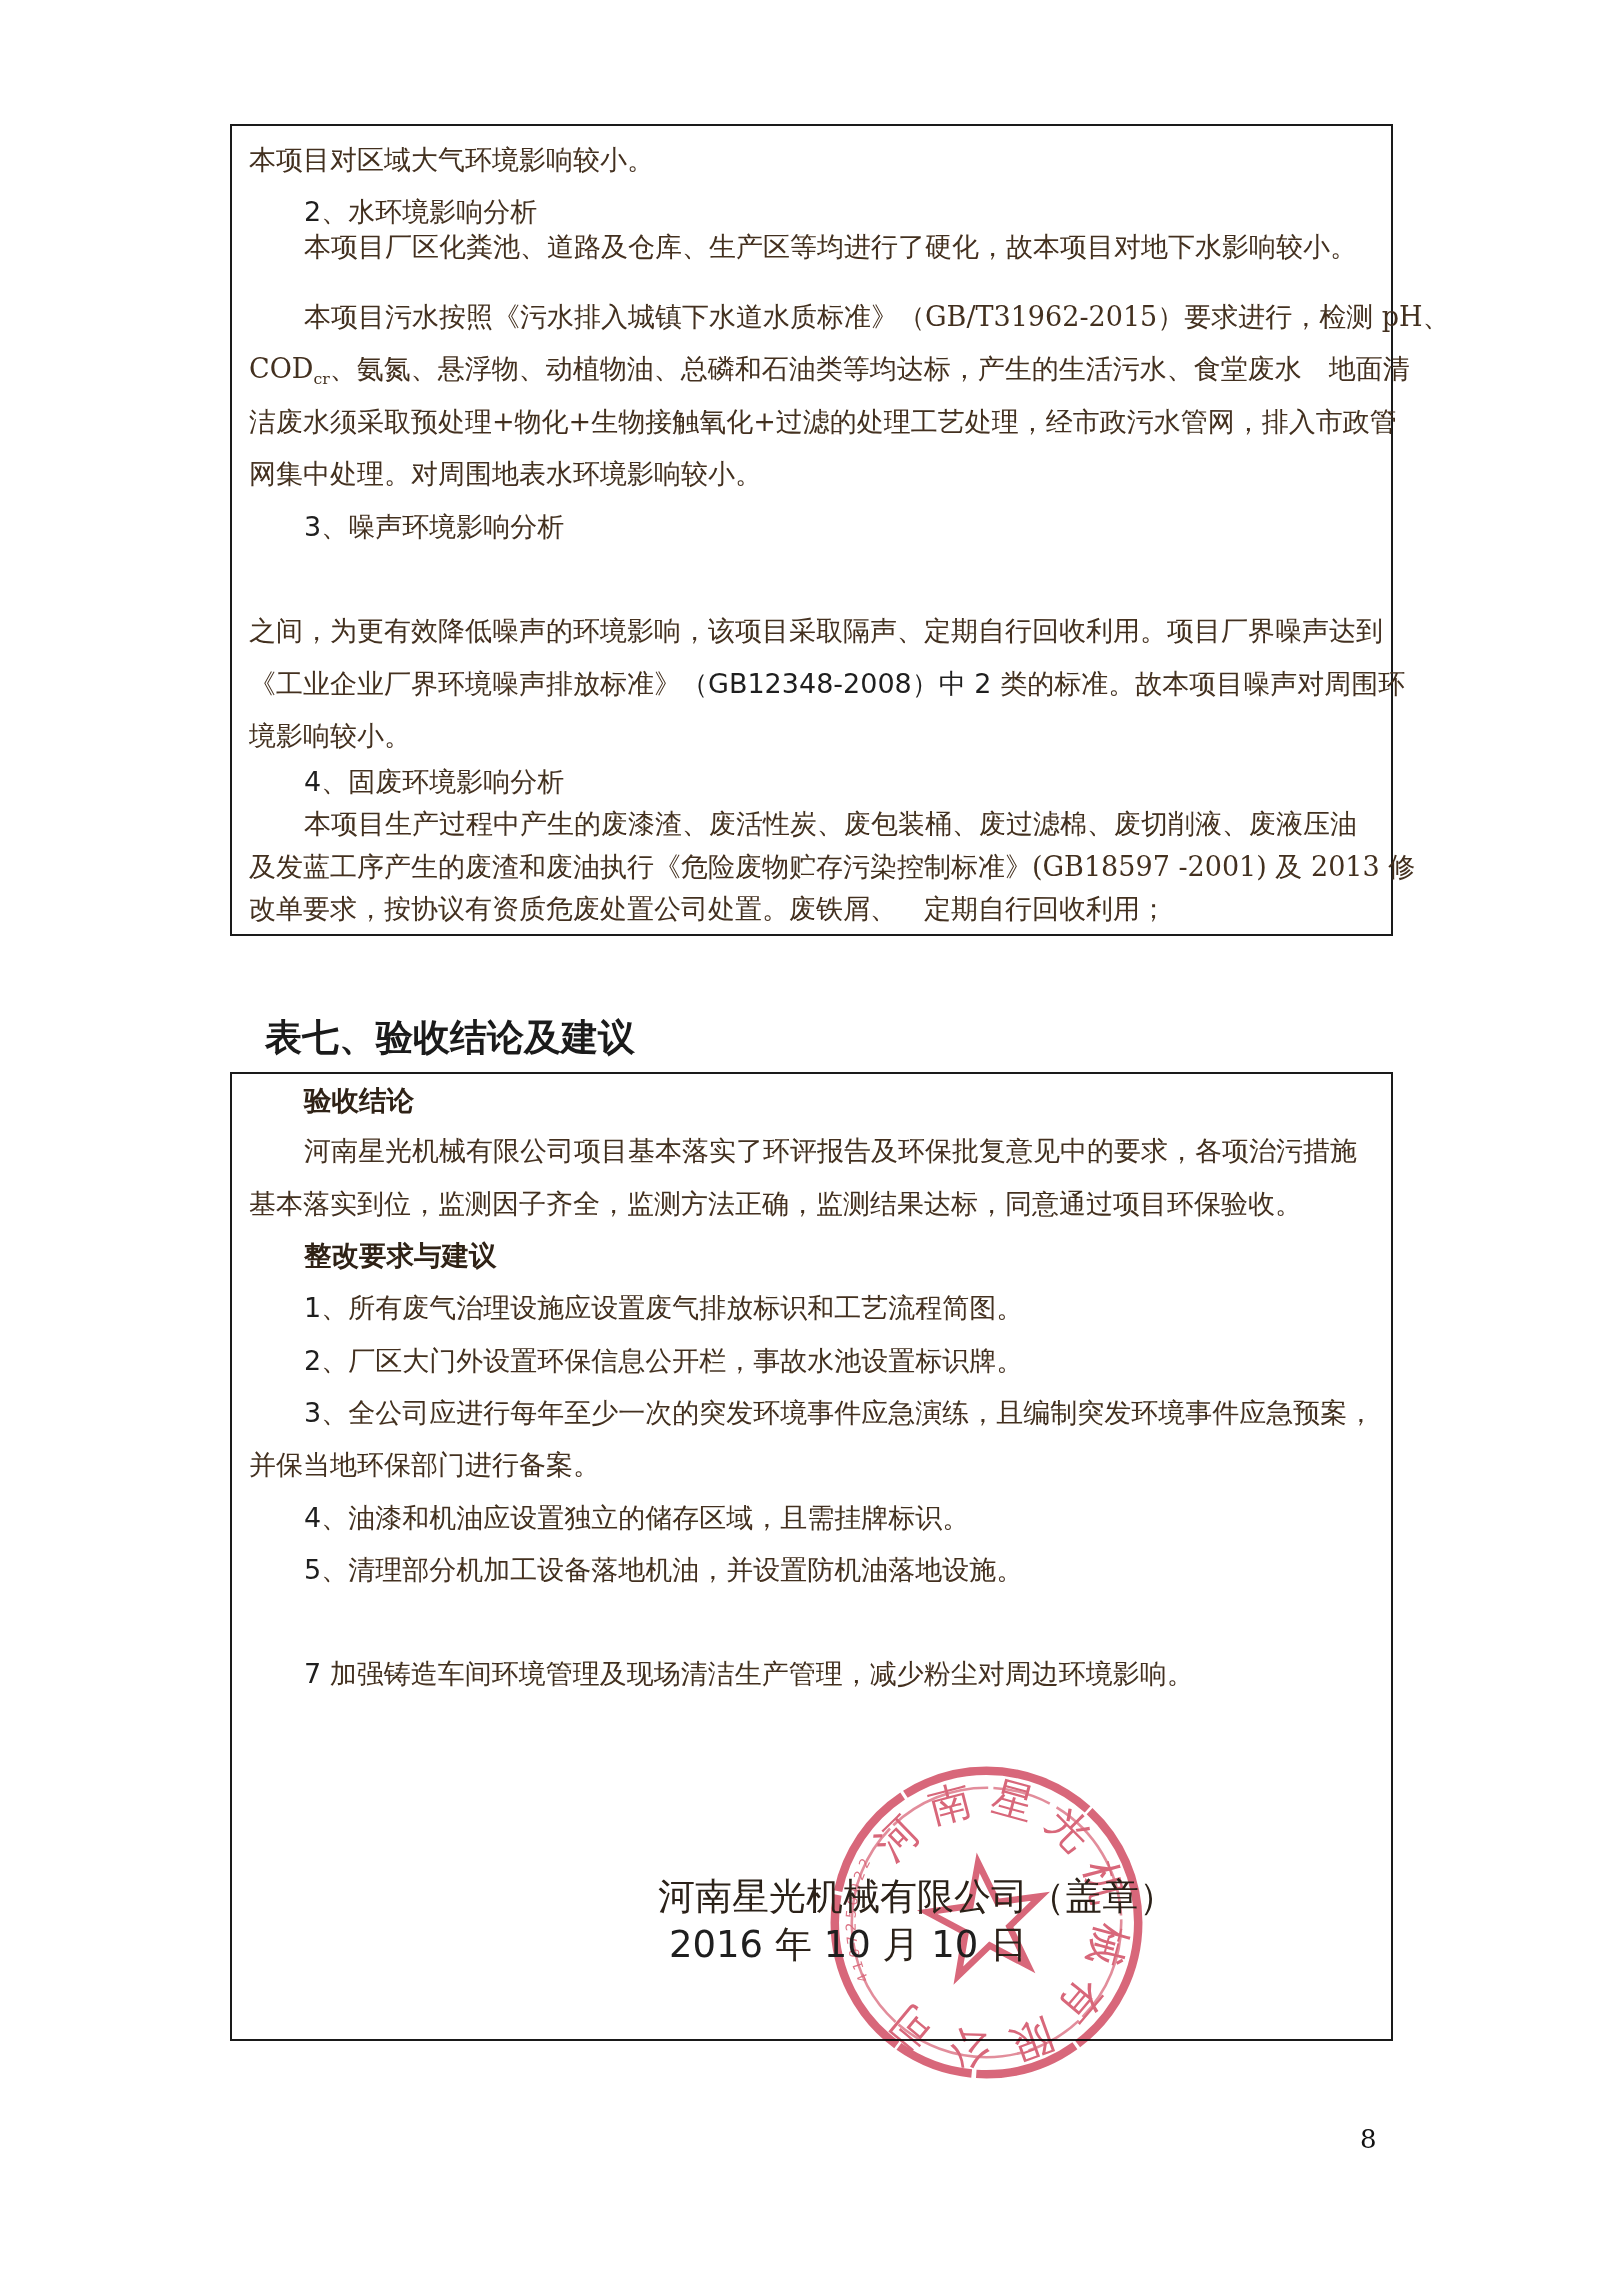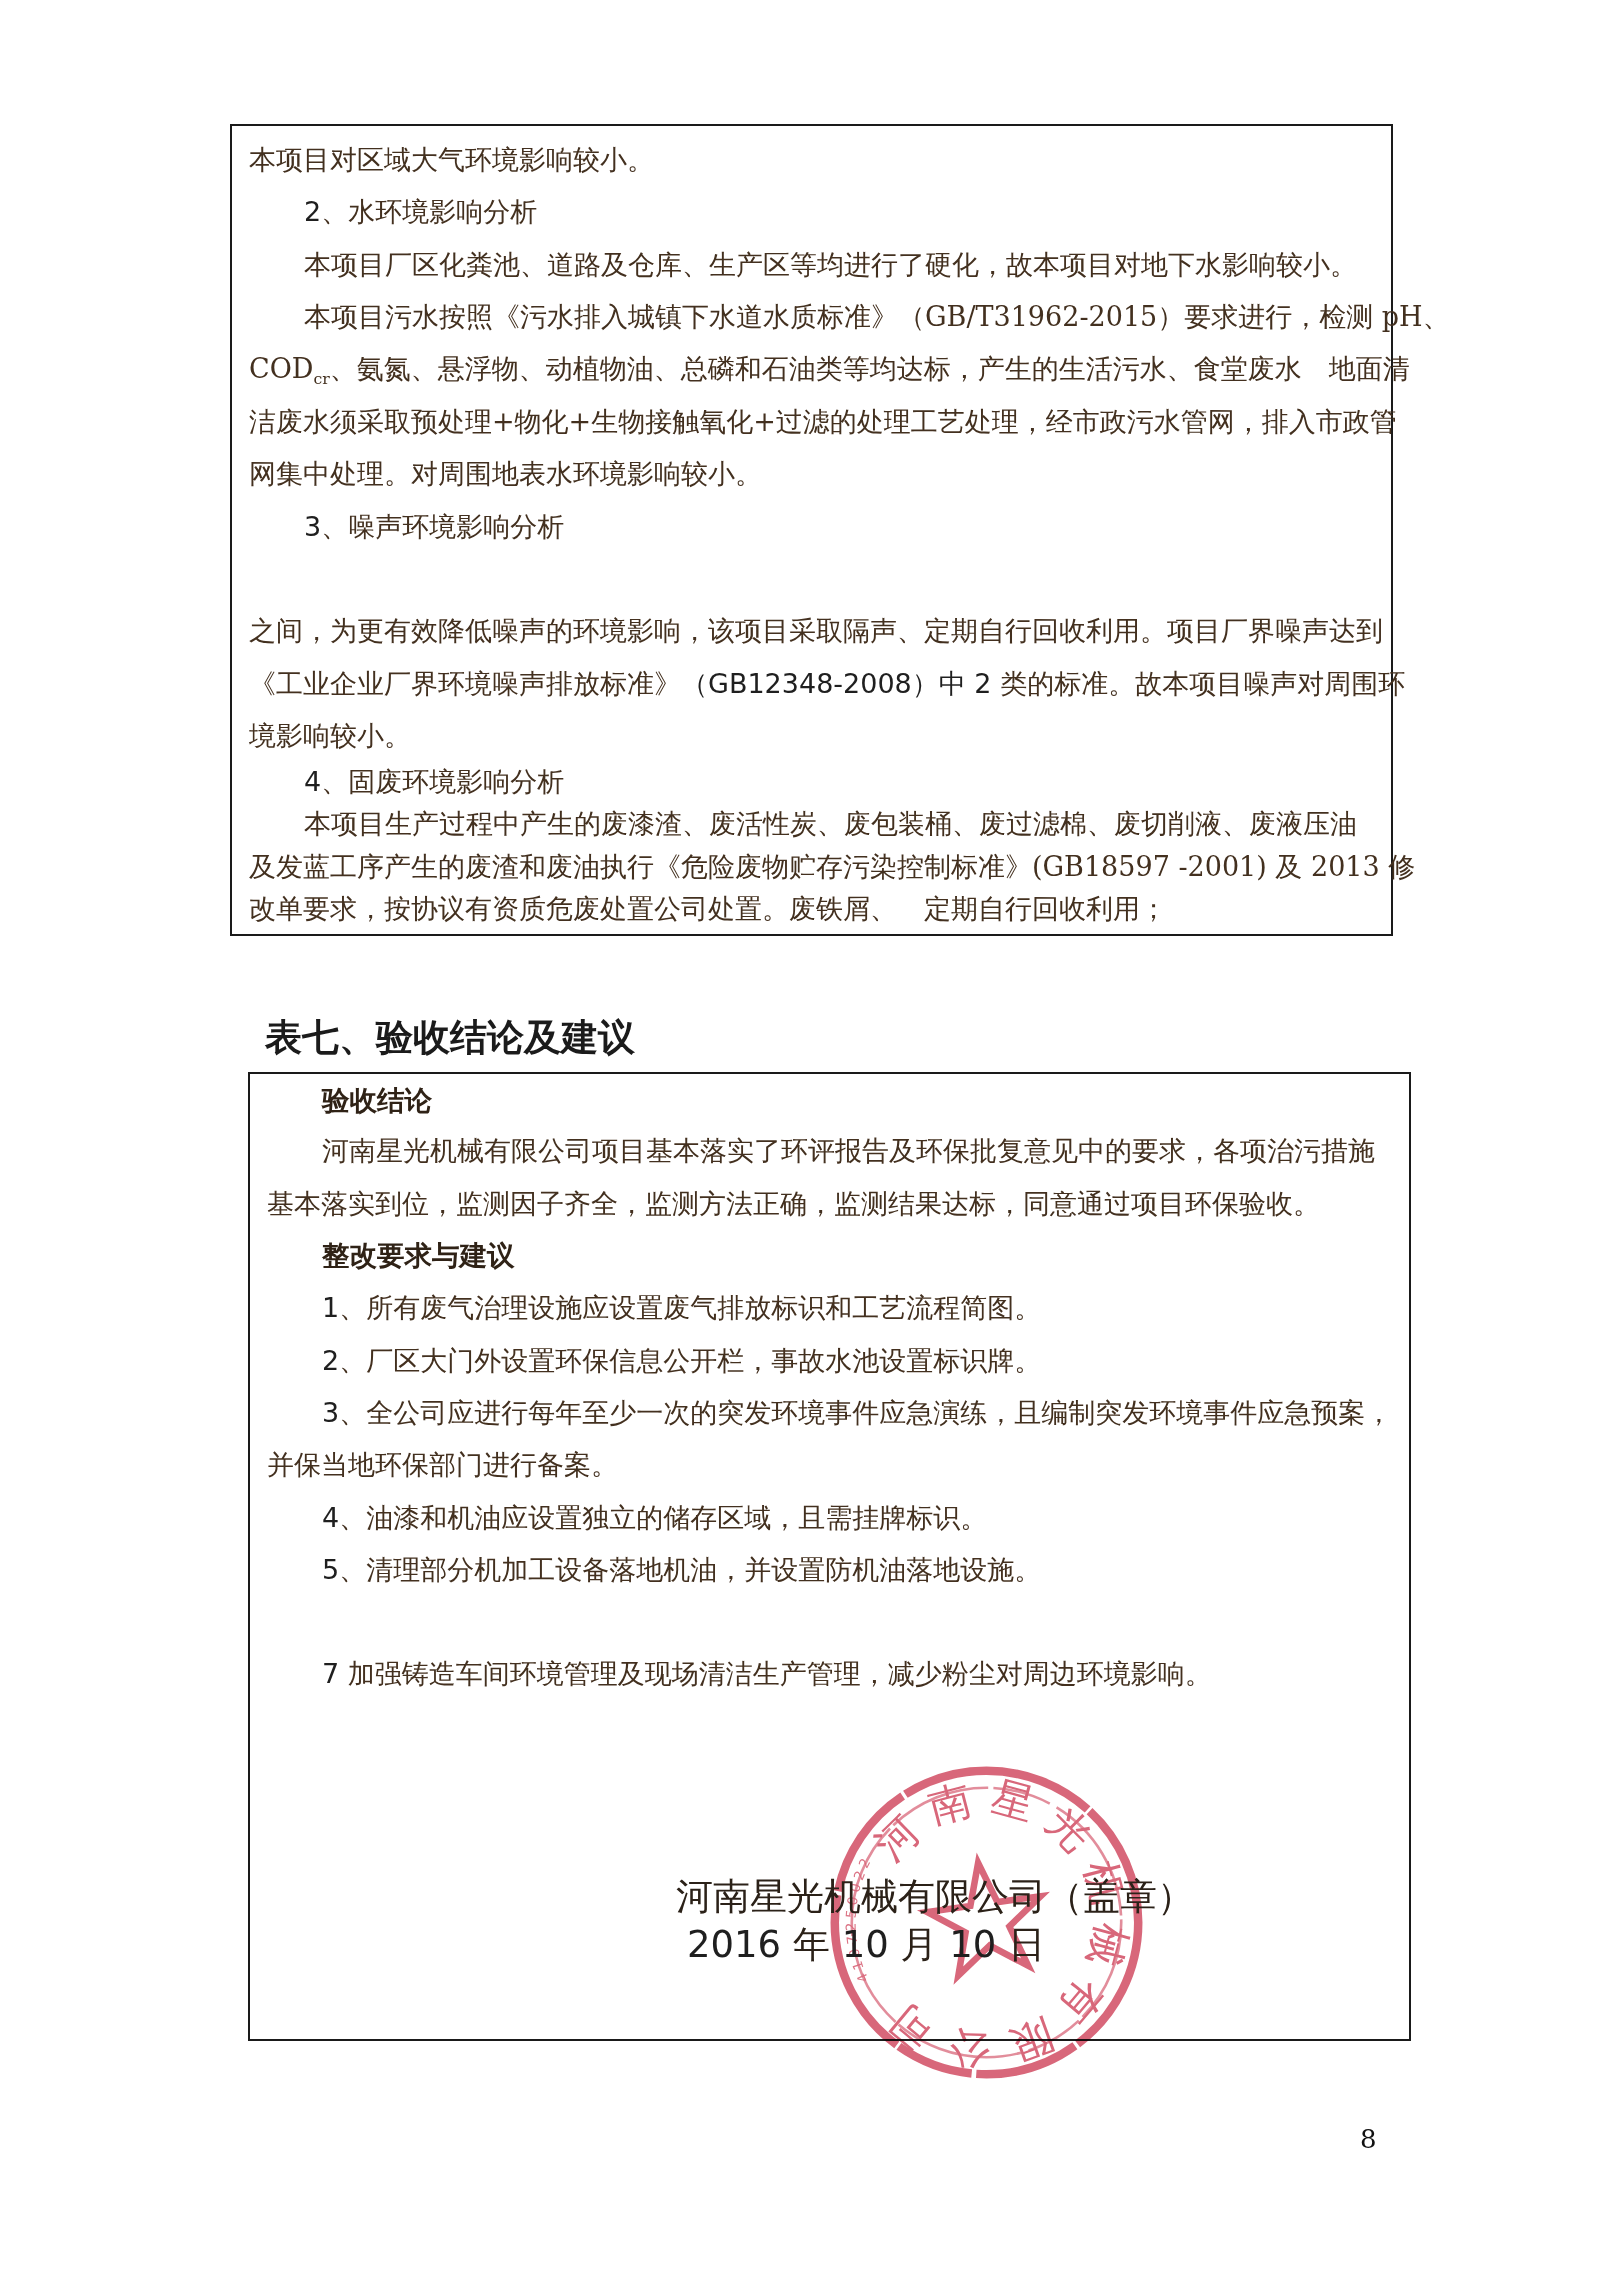--- a/index.html
+++ b/index.html
@@ -11,21 +11,21 @@
     color:#43301f;
     overflow:hidden;
   }
   .box {
     position:absolute;
     border:2.6px solid #1a1a1a;
     background:transparent;
     text-align:center;
   }
   #box1 { left:230px; top:124px;  width:1159px; height:808px; }
-  #box2 { left:230px; top:1072px; width:1159px; height:965px;margin-left:18px; }
+  #box2 { left:230px; top:1072px; width:1159px; height:965px; }
   .ln {
     position:absolute;
     left:17px;
     font-size:27px;
     line-height:33px;
     white-space:pre;
     color:#43301f;
   }
   .ind { left:72px; }
   .num {
@@ -75,21 +75,21 @@
 </head>
 <body>
 
 <div class="page">
 
   <div class="box" id="box1">
     <div class="ln" style="top:17px">本项目对区域大气环境影响较小。</div>
 
     <div class="ln ind" style="top:69px"><span class="num">2</span><span>、水环境影响分析</span></div>
 
-    <div class="ln ind" style="top:122px">本项目厂区化粪池、道路及仓库、生产区等均进行了硬化，故本项目对地下水影响较小。</div>
+    <div class="ln ind" style="top:104px">本项目厂区化粪池、道路及仓库、生产区等均进行了硬化，故本项目对地下水影响较小。</div>
 
     <div class="ln ind" style="top:174px">本项目污水按照《污水排入城镇下水道水质标准》（GB/T31962-2015）要求进行，检测 pH、</div>
 
     <div class="ln" style="top:226px"><span>COD</span><sub class="cr">cr</sub><span>、氨氮、悬浮物、动植物油、总磷和石油类等均达标，产生的生活污水、食堂废水　地面清</span></div>
 
     <div class="ln" style="top:279px">洁废水须采取预处理+物化+生物接触氧化+过滤的处理工艺处理，经市政污水管网，排入市政管</div>
 
     <div class="ln" style="top:331px">网集中处理。对周围地表水环境影响较小。</div>
 
     <div class="ln ind" style="top:384px"><span class="num">3</span><span>、噪声环境影响分析</span></div>

